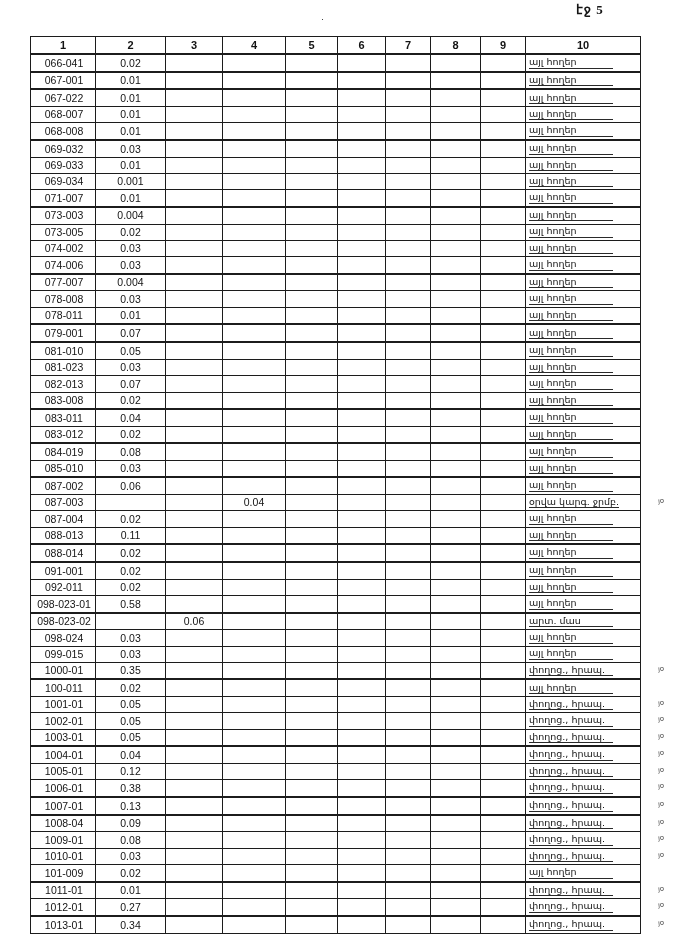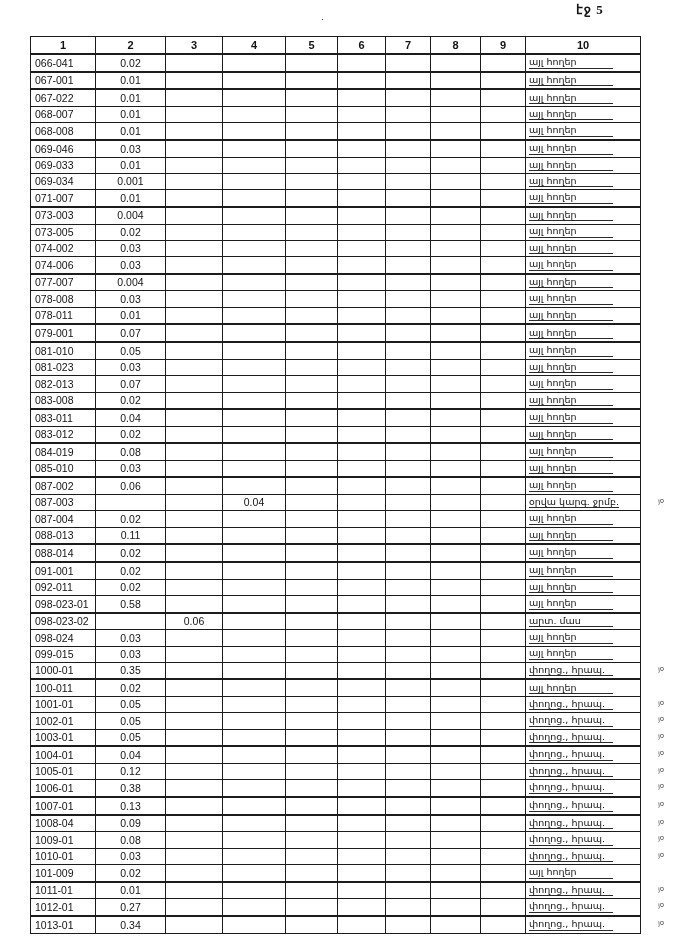--- a/index.html
+++ b/index.html
@@ -31,21 +31,21 @@
     white-space:nowrap;
     overflow:hidden;
     vertical-align:middle;
   }
   .sheet-table thead th {
     font-size:11px; font-weight:bold; text-align:center; height:16px;
     border-bottom-width:2px;
   }
   .sheet-table tbody tr:nth-child(4n+1) td { border-bottom-width:2px; }
   .sheet-table tbody tr:nth-child(7n+3) td { border-top-width:2px; }
-  td.c1 { text-align:left; padding-left:4px; font-size:10.5px; }
+  td.c1 { text-align:center; padding-left:4px; font-size:10.5px; }
   td.c2, td.c3, td.c4 { text-align:center; font-size:10.5px; }
   td.c10 {
     text-align:left; padding-left:3px; position:relative; overflow:visible;
     font-family:"DejaVu Sans","Liberation Sans",sans-serif;
     font-size:9.5px;
     margin-left:38px;
   }
   .landuse-text {
     display:inline-block; min-width:84px;
     border-bottom:1px solid #2c2c2c;
@@ -146,21 +146,21 @@
         <td class="c3"></td>
         <td class="c4"></td>
         <td class="c5"></td>
         <td class="c6"></td>
         <td class="c7"></td>
         <td class="c8"></td>
         <td class="c9"></td>
         <td class="c10"><span class="landuse-text">այլ հողեր</span></td>
       </tr>
       <tr>
-        <td class="c1">069-046</td>
+        <td class="c1">069-032</td>
         <td class="c2">0.03</td>
         <td class="c3"></td>
         <td class="c4"></td>
         <td class="c5"></td>
         <td class="c6"></td>
         <td class="c7"></td>
         <td class="c8"></td>
         <td class="c9"></td>
         <td class="c10"><span class="landuse-text">այլ հողեր</span></td>
       </tr>

